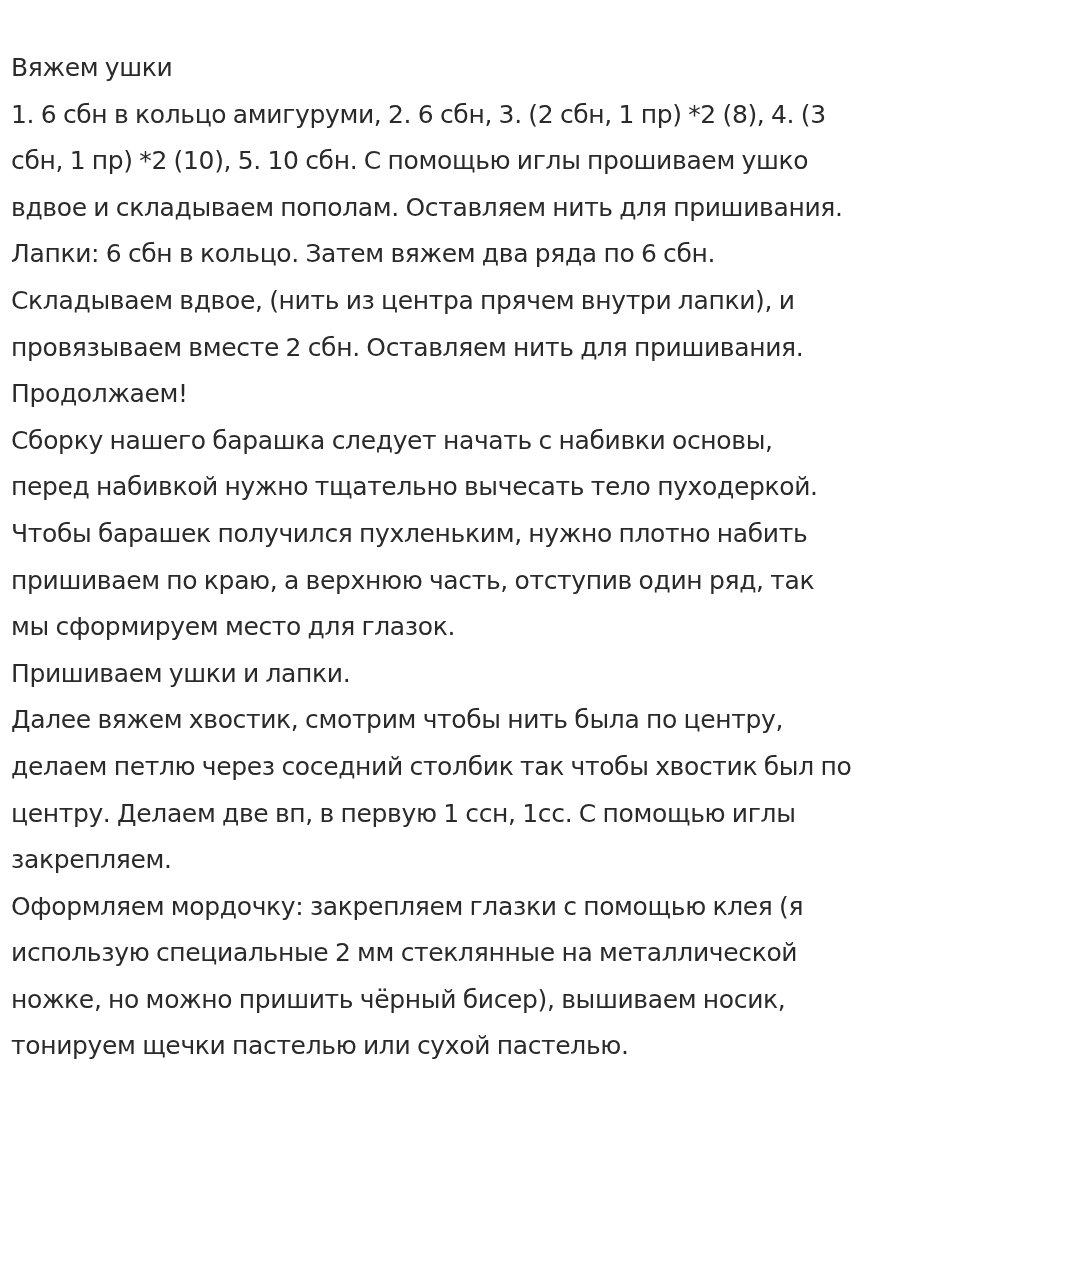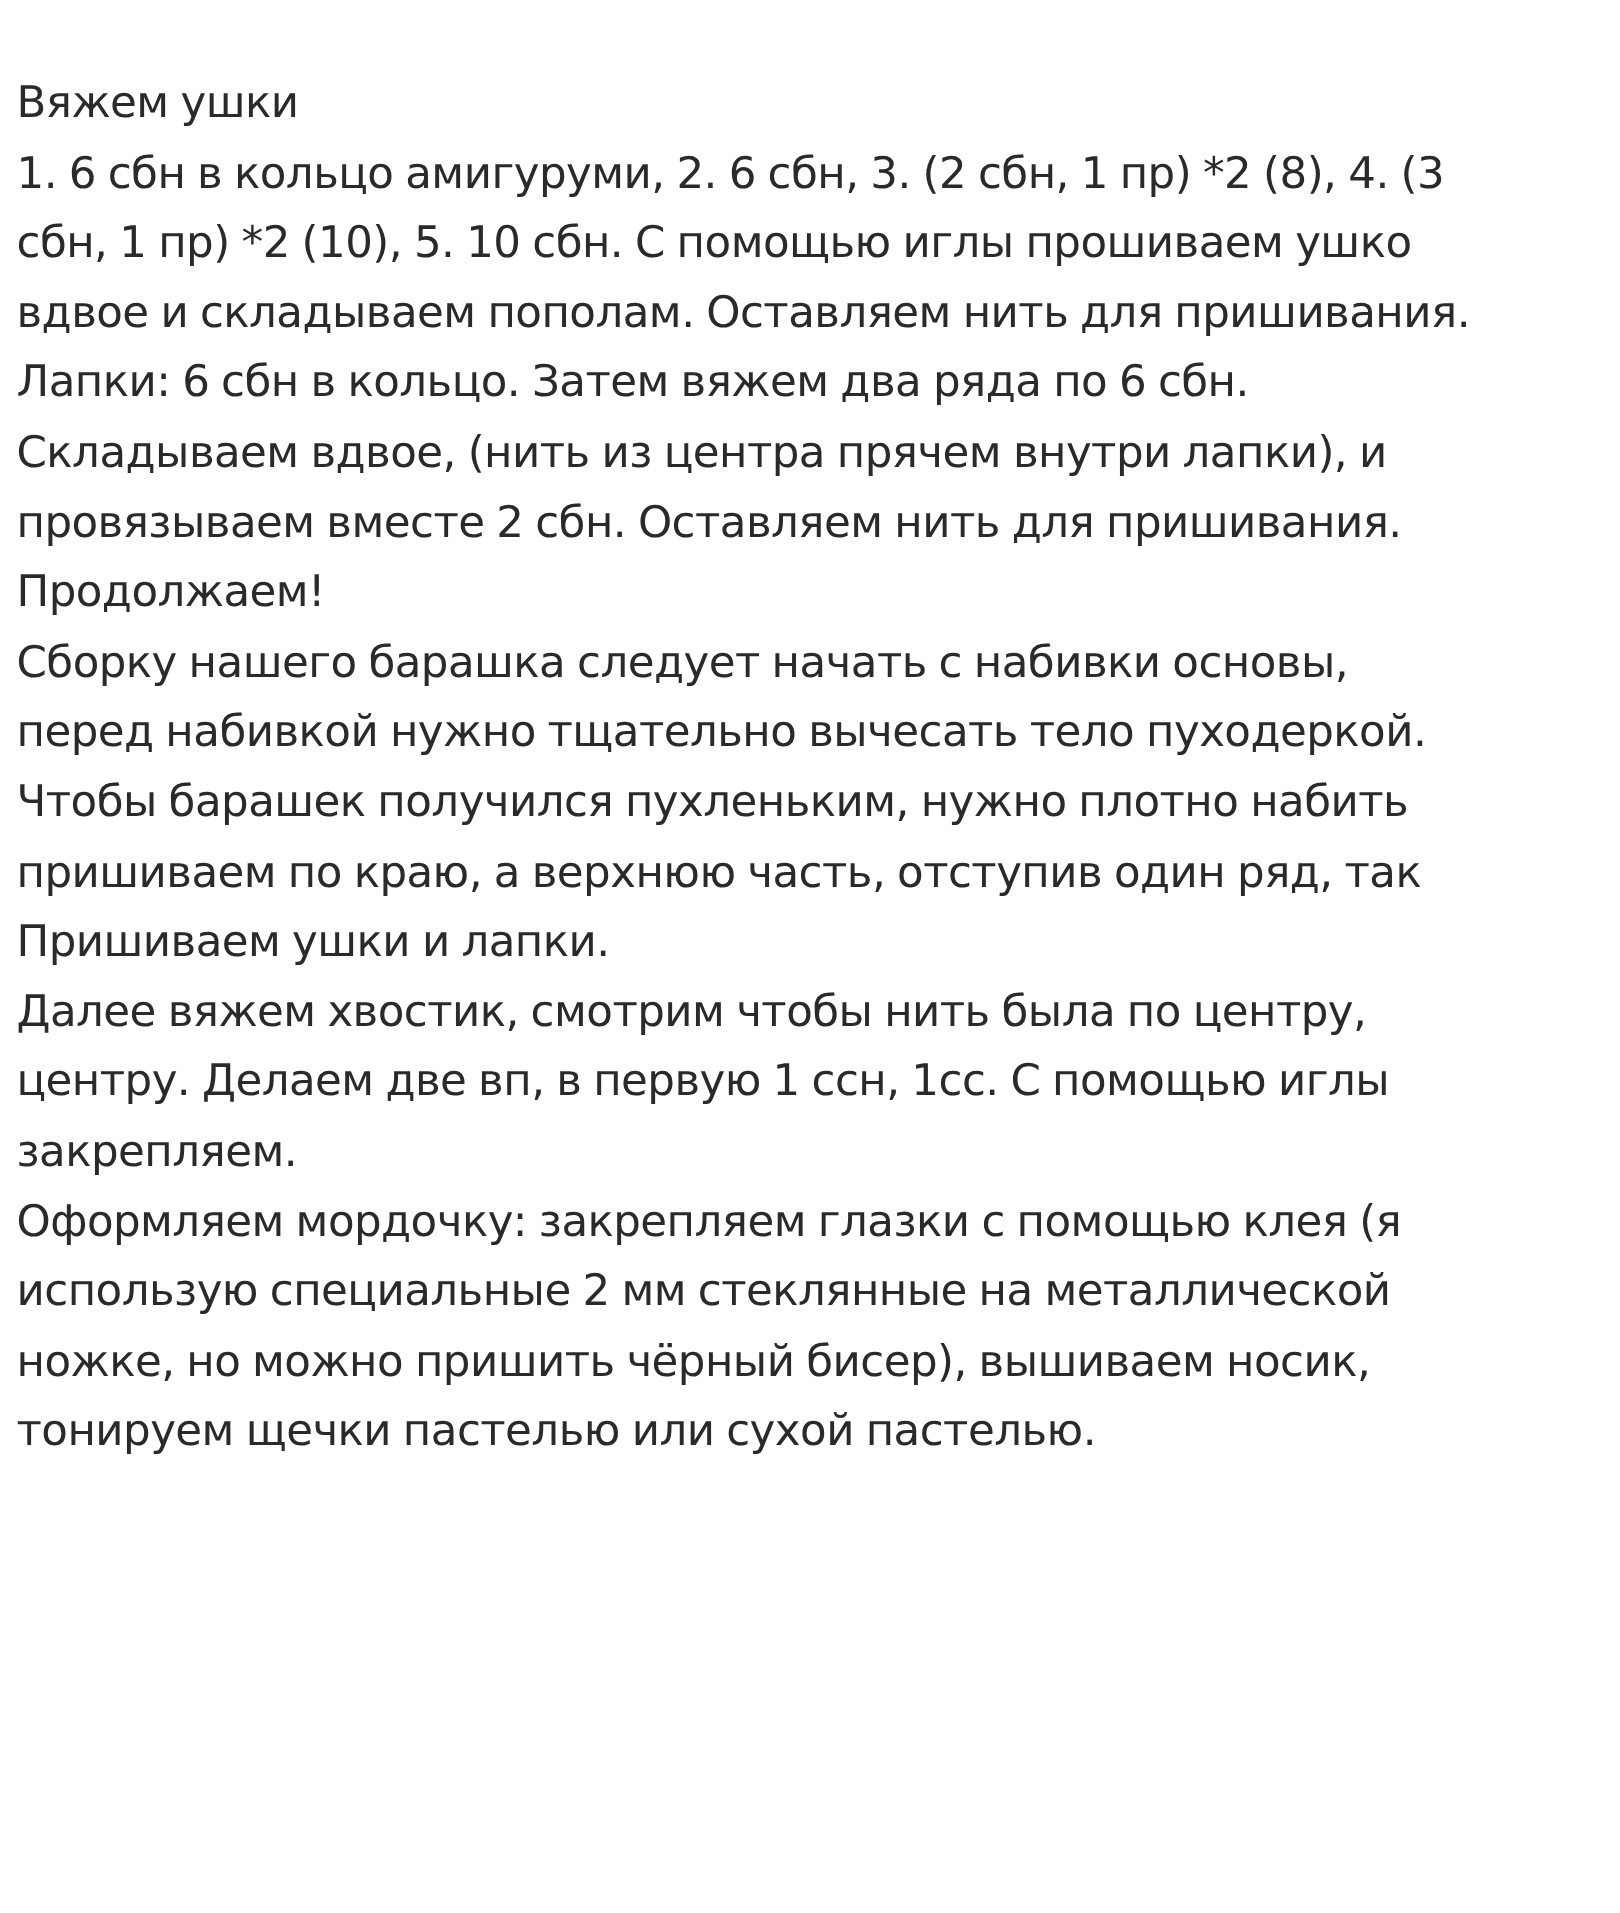--- a/index.html
+++ b/index.html
@@ -12,21 +12,21 @@
       height: 1275px;
       overflow: hidden;
       position: relative;
     }
     .doc {
       position: absolute;
       left: 11px;
       top: 45px;
       width: 1065px;
       font-family: "DejaVu Sans", sans-serif;
-      font-size: 29px;
+      font-size: 25px;
       line-height: 46.6px;
       color: #2a2a2a;
       letter-spacing: -0.35px;
       word-spacing: -1px;
     }
     .line {
       display: block;
       white-space: nowrap;
       height: 46.6px;
     }
@@ -40,21 +40,23 @@
   <span class="line">сбн, 1 пр) *2 (10), 5. 10 сбн. С помощью иглы прошиваем ушко</span>
   <span class="line">вдвое и складываем пополам. Оставляем нить для пришивания.</span>
   <span class="line">Лапки: 6 сбн в кольцо. Затем вяжем два ряда по 6 сбн.</span>
   <span class="line">Складываем вдвое, (нить из центра прячем внутри лапки), и</span>
   <span class="line">провязываем вместе 2 сбн. Оставляем нить для пришивания.</span>
   <span class="line">Продолжаем!</span>
   <span class="line">Сборку нашего барашка следует начать с набивки основы,</span>
   <span class="line">перед набивкой нужно тщательно вычесать тело пуходеркой.</span>
   <span class="line">Чтобы барашек получился пухленьким, нужно плотно набить</span>
   <span class="line">пришиваем по краю, а верхнюю часть, отступив один ряд, так</span>
+  <span class="line">мы сформируем место для глазок.</span>
   <span class="line">Пришиваем ушки и лапки.</span>
   <span class="line">Далее вяжем хвостик, смотрим чтобы нить была по центру,</span>
+  <span class="line">делаем петлю через соседний столбик так чтобы хвостик был по</span>
   <span class="line">центру. Делаем две вп, в первую 1 ссн, 1сс. С помощью иглы</span>
   <span class="line">закрепляем.</span>
   <span class="line">Оформляем мордочку: закрепляем глазки с помощью клея (я</span>
   <span class="line">использую специальные 2 мм стеклянные на металлической</span>
   <span class="line">ножке, но можно пришить чёрный бисер), вышиваем носик,</span>
   <span class="line">тонируем щечки пастелью или сухой пастелью.</span>
 </div>
 
 </body></html>

